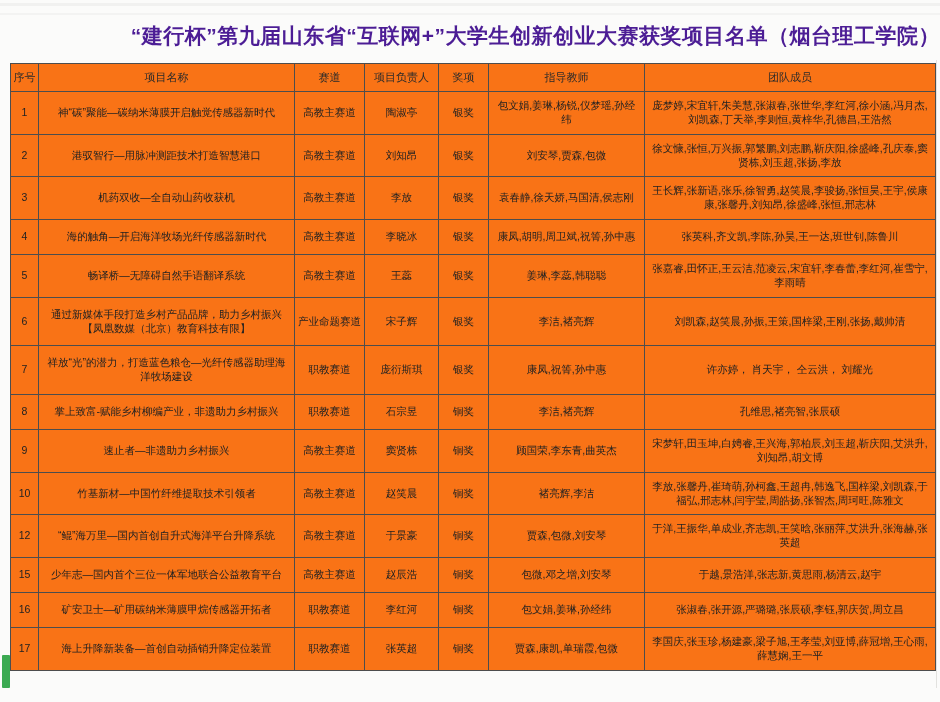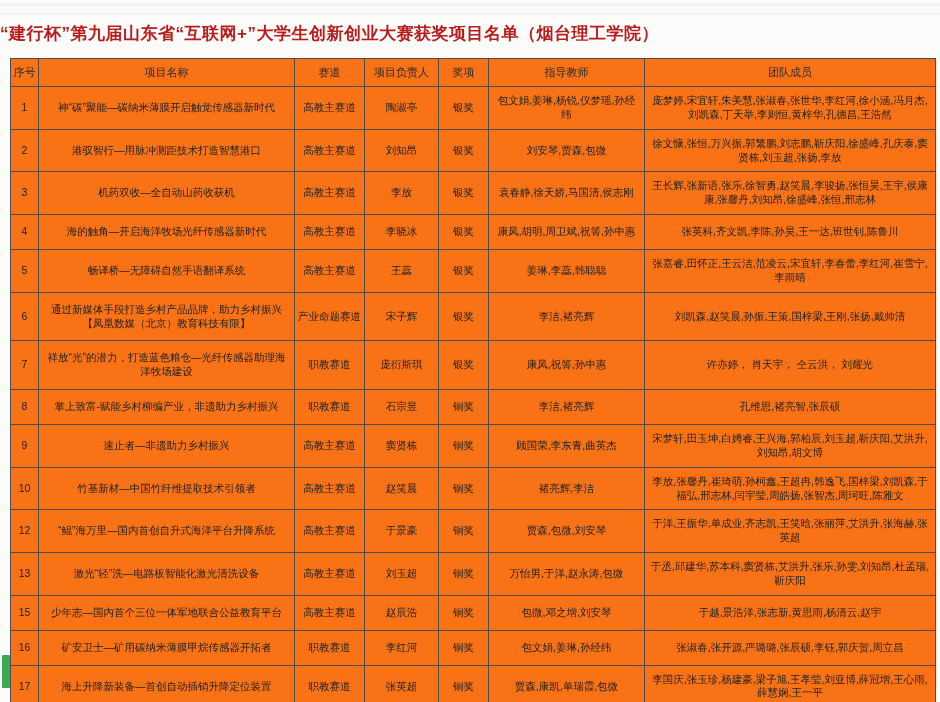--- a/index.html
+++ b/index.html
@@ -9,24 +9,24 @@
     font-family: "Liberation Sans", "DejaVu Sans", sans-serif;
     overflow: hidden;
     position: relative;
   }
   .scan-streak { position: absolute; left: 0; width: 100%; background: #efefed; }
   .streak-1 { top: 3px; height: 3px; opacity: .8; }
   .streak-2 { top: 13px; height: 2px; opacity: .6; }
   .edge-line { position: absolute; top: 60px; right: 3px; width: 1px; height: 628px; background: #e2e2df; }
   .page-title {
     margin-top: 22px;
-    text-align: left;
-    font-size: 17px;
+    text-align: right;
+    font-size: 21px;
     font-weight: bold;
-    color: #b91c1c;
+    color: #4c1d95;
     letter-spacing: .5px;
   }
   table.award-table {
     margin: 13px 0 0 10px;
     width: 925px;
     border-collapse: collapse;
     table-layout: fixed;
     background: #f97316;
   }
   .award-table th, .award-table td {
@@ -181,29 +181,20 @@
       <tr>
         <td class="cell-no">12</td>
         <td class="cell-project-name">“鲲”海万里—国内首创自升式海洋平台升降系统</td>
         <td class="cell-track">高教主赛道</td>
         <td class="cell-leader">于景豪</td>
         <td class="cell-award">铜奖</td>
         <td class="cell-advisors">贾森,包微,刘安琴</td>
         <td class="cell-members">于洋,王振华,单成业,齐志凯,王笑晗,张丽萍,艾洪升,张海赫,张英超</td>
       </tr>
       <tr>
-        <td class="cell-no">13</td>
-        <td class="cell-project-name">激光“轻”洗—电路板智能化激光清洗设备</td>
-        <td class="cell-track">高教主赛道</td>
-        <td class="cell-leader">刘玉超</td>
-        <td class="cell-award">铜奖</td>
-        <td class="cell-advisors">万怡男,于洋,赵永涛,包微</td>
-        <td class="cell-members">于丞,邱建华,苏本科,窦贤栋,艾洪升,张乐,孙雯,刘知昂,杜孟瑞,靳庆阳</td>
-      </tr>
-      <tr>
         <td class="cell-no">15</td>
         <td class="cell-project-name">少年志—国内首个三位一体军地联合公益教育平台</td>
         <td class="cell-track">高教主赛道</td>
         <td class="cell-leader">赵辰浩</td>
         <td class="cell-award">铜奖</td>
         <td class="cell-advisors">包微,邓之增,刘安琴</td>
         <td class="cell-members">于越,景浩洋,张志新,黄思雨,杨清云,赵宇</td>
       </tr>
       <tr>
         <td class="cell-no">16</td>

